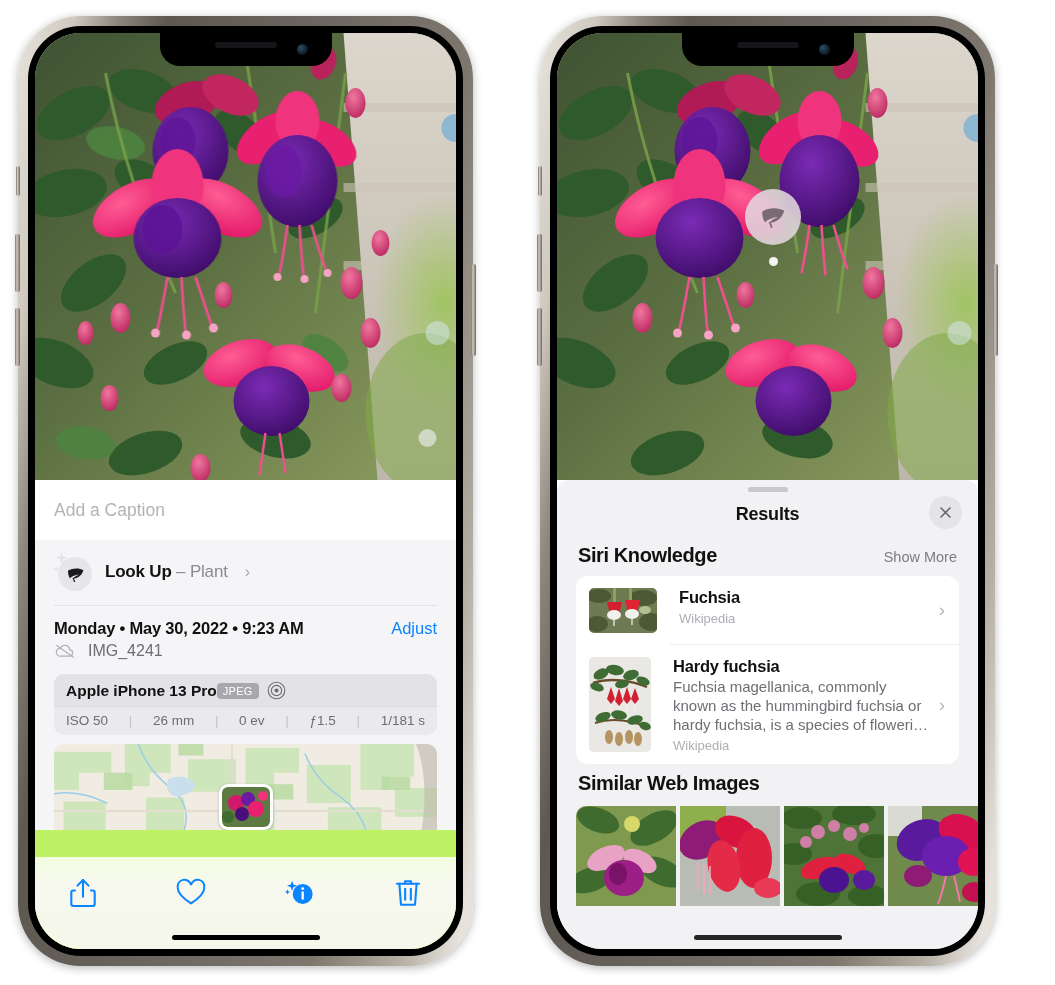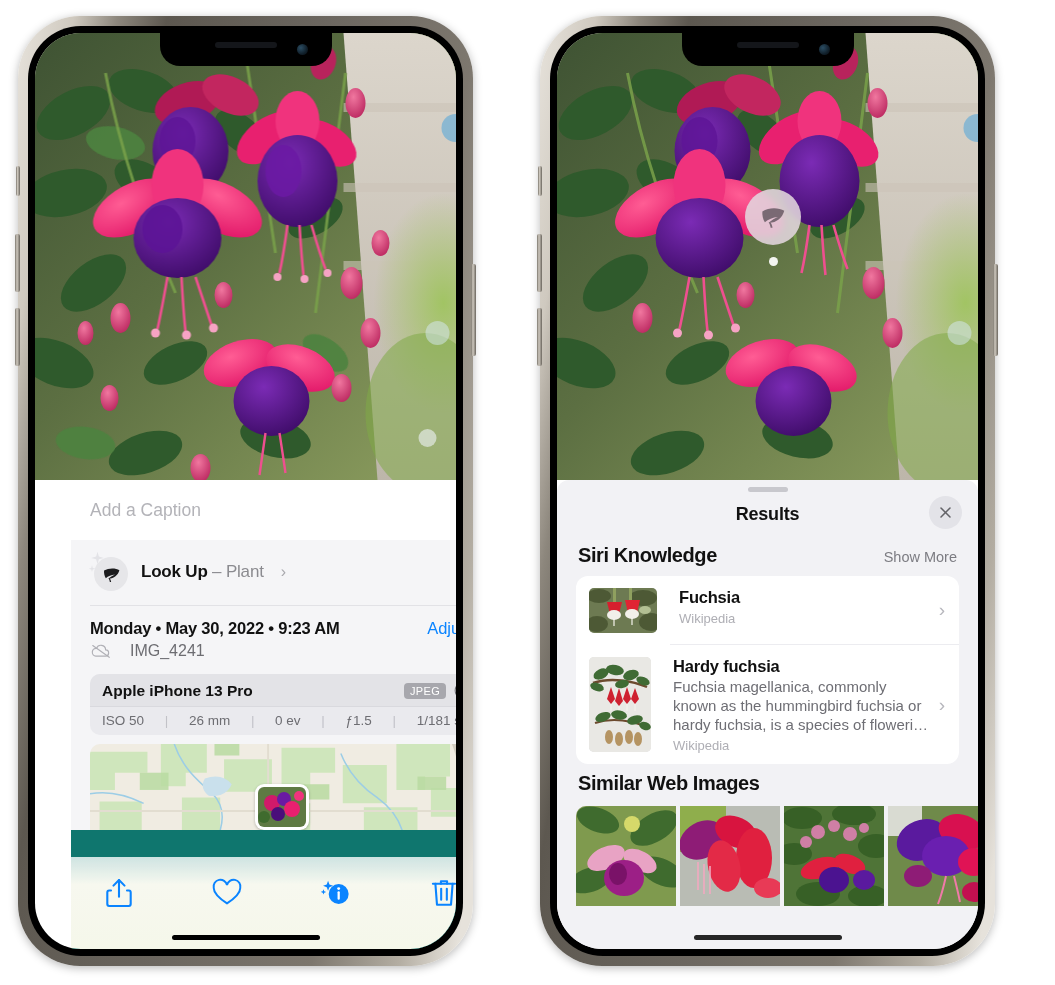--- a/index.html
+++ b/index.html
@@ -86,22 +86,22 @@
   .pin-dot {
     position: absolute; z-index: 20;
     left: 212px; top: 224px;
     width: 9px; height: 9px; border-radius: 50%;
     background: rgba(255,255,255,.92);
   }
 
   
   .sheet-left {
     position: absolute; top: 447px; left: 0; width: 100%; bottom: 0;
-    background: #0f766e;
-    display: flex; flex-direction: column; margin-left: 36px;
+    background: #bef264;
+    display: flex; flex-direction: column;
   }
   .caption-field {
     height: 60px; display: flex; align-items: center;
     padding: 0 19px;
     font-size: 17.5px; color: #b3b3b8;
     background: #fff;
   }
   .section-gray { background: #f5f5f7; }
   .lookup-row {
     display: flex; align-items: center; gap: 13px;
@@ -125,32 +125,32 @@
 
   .hr { height: 1px; background: #e2e2e6; margin: 0 19px; }
 
   .meta {
     padding: 13px 19px 10px 19px;
     background: #f5f5f7;
   }
   .meta-top { display: flex; align-items: baseline; justify-content: space-between; }
   .meta-date { font-size: 16.5px; font-weight: 700; color: #111; letter-spacing: -.2px; }
   .meta-adjust { font-size: 16.5px; color: #0a84ff; }
-  .meta-file { display: flex; align-items: center; gap: 18px; margin-top: 4px; }
+  .meta-file { display: flex; align-items: center; gap: 12px; margin-top: 4px; }
   .meta-file svg { width: 22px; height: 16px; }
   .meta-file span { font-size: 16px; color: #6d6d72; }
 
   .exif-card {
     margin: 4px 19px 0 19px;
     background: #eaeaee;
     border-radius: 10px;
     overflow: hidden;
   }
   .exif-head {
-    display: flex; align-items: center; justify-content: space-between;
+    display: flex; align-items: center; 
     padding: 7px 0 6px 12px;
     background: #e3e3e7;
   }
   .exif-device { font-size: 15.5px; font-weight: 700; color: #111; }
   .exif-badges { display: flex; align-items: center; gap: 8px; }
   .badge-jpeg {
     font-size: 11px; font-weight: 400; color: #fff; background: #a7a7ad;
     padding: 2px 6px 2px 6px; border-radius: 4px; letter-spacing: .3px;
   }
   .raw-dot { width: 19px; height: 19px; }

